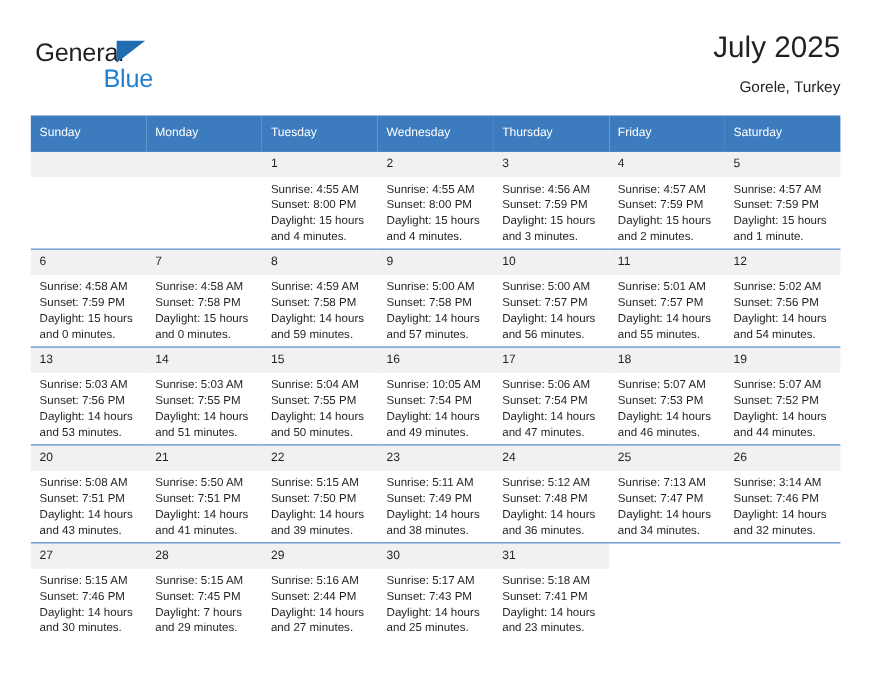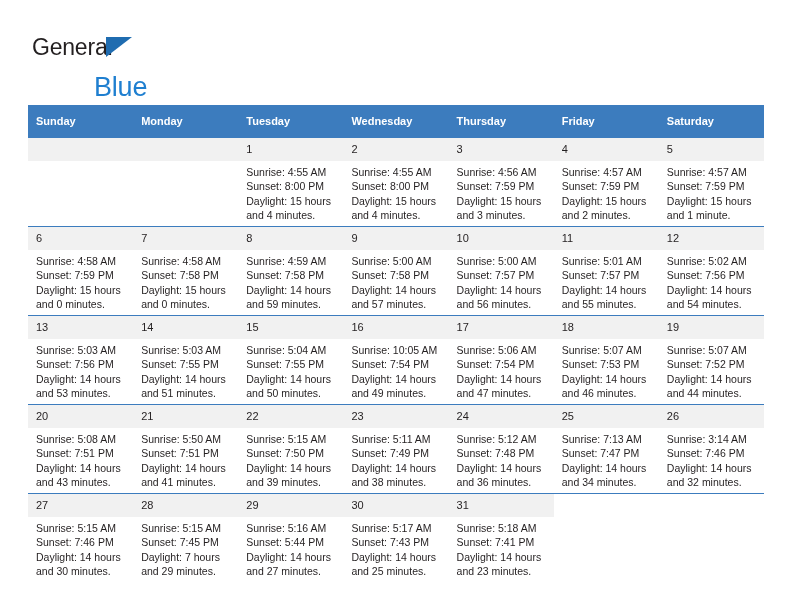--- a/index.html
+++ b/index.html
@@ -52,25 +52,24 @@
     top: 3px;
     width: 0;
     height: 0;
     border-left: 26px solid #1f6cb0;
     border-bottom: 20px solid transparent;
   }
   .logo-blue {
     position: absolute;
     left: 62px;
     top: 24px;
-    font-size: 27px;
+    font-size: 23px;
     letter-spacing: -0.2px;
     color: #1f7fd0;
     line-height: 26px;
-    margin-top: 16px;
   }
 
   .title-block {
     position: absolute;
     right: 0;
     top: 0;
     text-align: right;
   }
   .cal-title {
     font-size: 27px;
@@ -92,21 +91,21 @@
     left: 28px;
     top: 105px;
     width: 736px;
     border-collapse: collapse;
     table-layout: fixed;
   }
   .calendar th {
     background: #3c7cbe;
     color: #ffffff;
     font-size: 11px;
-    font-weight: bold;
+    font-weight: normal;
     text-align: left;
     padding: 6px 0 6px 8px;
     height: 20px;
     line-height: 14px;
   }
   .calendar td {
     vertical-align: top;
     padding: 0;
     border-top: 1px solid #3c7cbe;
     height: 89px;
@@ -145,20 +144,24 @@
 <div class="page">
 
   <div class="header">
 
     <div class="logo">
       <span class="logo-general">General</span>
       <span class="logo-tri"></span>
       <span class="logo-blue">Blue</span>
     </div>
 
+    <div class="title-block">
+      <div class="cal-title">July 2025</div>
+      <div class="cal-subtitle">Gorele, Turkey</div>
+    </div>
 
   </div>
 
   <table class="calendar">
     <thead>
       <tr id="weekday-row">
           <th>Sunday</th>
           <th>Monday</th>
           <th>Tuesday</th>
           <th>Wednesday</th>
@@ -404,21 +407,21 @@
             <div class="details">
               <div>Sunrise: 5:15 AM</div>
               <div>Sunset: 7:45 PM</div>
               <div class="daylight">Daylight: 7 hours and 29 minutes.</div>
             </div>
           </td>
           <td>
             <div class="daynum">29</div>
             <div class="details">
               <div>Sunrise: 5:16 AM</div>
-              <div>Sunset: 5:44 PM</div>
+              <div>Sunset: 2:44 PM</div>
               <div class="daylight">Daylight: 14 hours and 27 minutes.</div>
             </div>
           </td>
           <td>
             <div class="daynum">30</div>
             <div class="details">
               <div>Sunrise: 5:17 AM</div>
               <div>Sunset: 7:43 PM</div>
               <div class="daylight">Daylight: 14 hours and 25 minutes.</div>
             </div>

